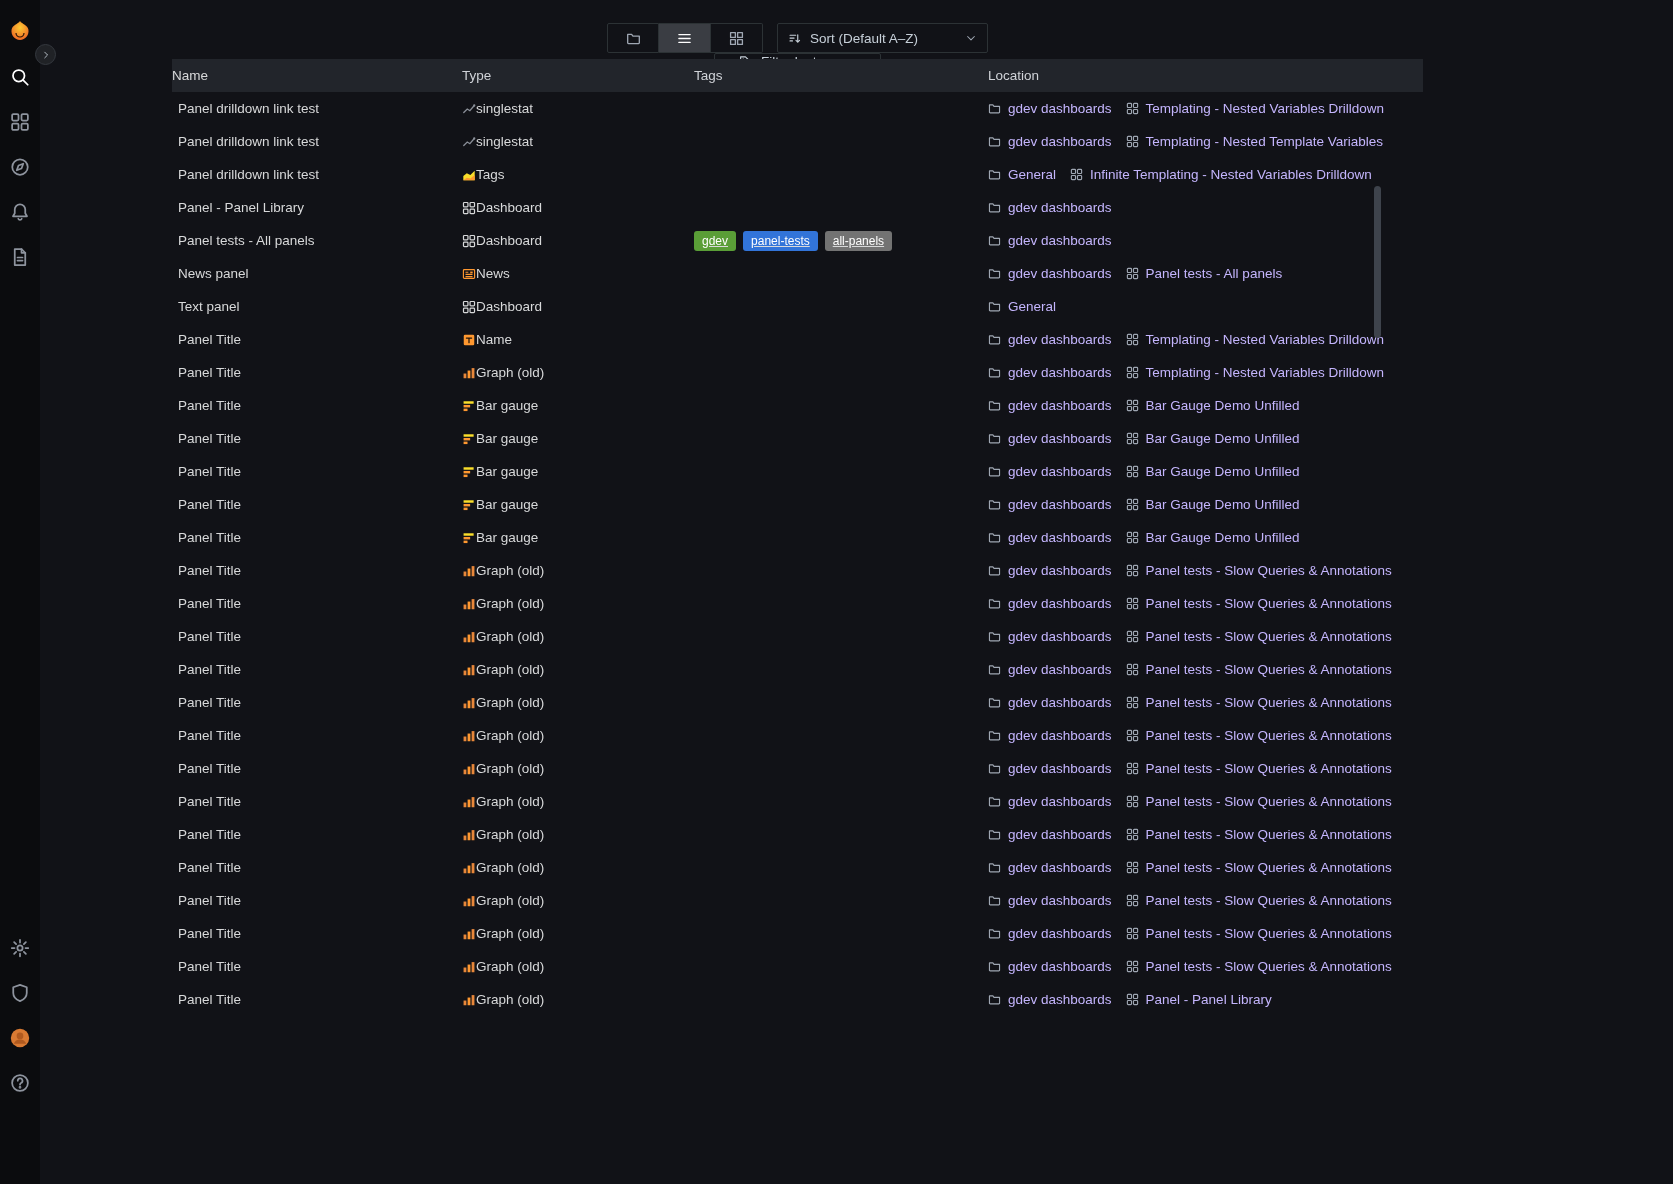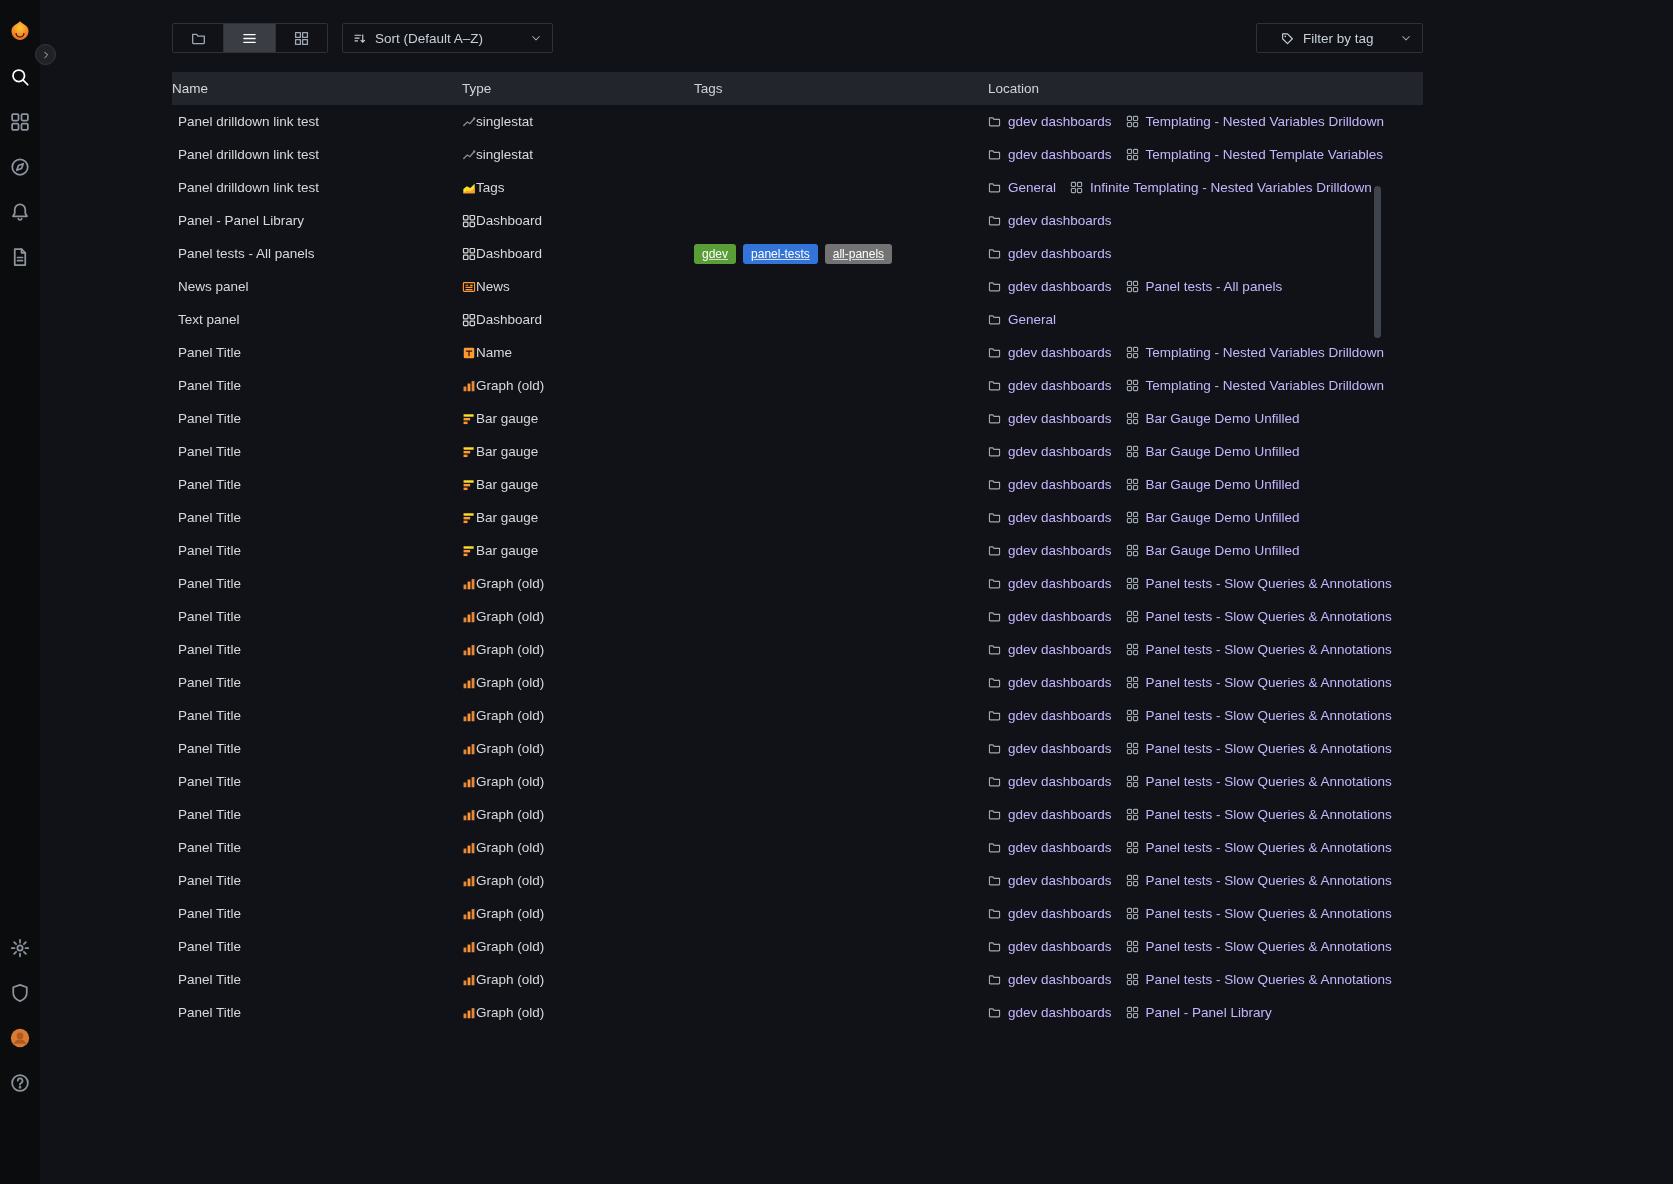--- a/index.html
+++ b/index.html
@@ -39,21 +39,21 @@
     display:flex;align-items:flex-end;justify-content:space-between;
     padding-bottom:9px;
   }
   .search-query{font-size:19px;color:#e3e4e6;letter-spacing:.2px;display:flex;align-items:center;cursor:text;}
   .caret{display:inline-block;width:2px;height:22px;background:#d8d9da;margin-left:7px;animation:blink 1.1s steps(1) infinite;}
   @keyframes blink{50%{opacity:0;}}
   .close-btn{width:22px;height:22px;margin:0 8px 4px 0;color:#aeb4bc;display:flex;align-items:center;justify-content:center;cursor:pointer;}
   .close-btn svg{width:16px;height:16px;}
 
   .toolbar{
-    margin-top:23px;height:30px;display:flex;align-items:center;justify-content:space-between;
+    margin-top:23px;height:30px;display:flex;align-items:center;justify-content:space-between;flex-direction:column;
   }
   .toolbar-left{display:flex;align-items:center;gap:14px;}
   .toggle-group{display:flex;}
   .toggle-btn{
     width:52px;height:30px;box-sizing:border-box;background:transparent;
     border:1px solid #2c3235;border-left:none;color:#9fa7b3;
     display:flex;align-items:center;justify-content:center;cursor:pointer;padding:0;
   }
   .toggle-btn:first-child{border-left:1px solid #2c3235;border-radius:2px 0 0 2px;}
   .toggle-btn:last-child{border-radius:0 2px 2px 0;}
@@ -66,21 +66,21 @@
     display:flex;align-items:center;gap:9px;padding:0 10px;cursor:pointer;
     font-family:"Liberation Sans", sans-serif;
   }
   .select-btn .icon svg{width:13px;height:13px;}
   .select-btn .chev{margin-left:auto;color:#9fa7b3;}
   .select-btn .chev svg{width:12px;height:12px;}
   .sort-btn{width:211px;}
   .filter-btn{width:167px;padding-left:24px;}
 
   
-  .table{margin-top:19px;position:relative;}
+  .table{margin-top:6px;position:relative;}
   .grid-row{
     display:grid;grid-template-columns:290px 232px 294px 1fr;
     align-items:center;height:33px;
   }
   .header-row{background:#22252b;color:#d0d3d8;font-size:13.5px;}
   .header-row .cell{padding-left:0;}
   .cell-name{padding-left:6px;font-size:13.5px;color:#d8d9da;}
   .cell-type{display:flex;align-items:center;font-size:13.5px;color:#d8d9da;}
   .cell-type .icon svg{width:14px;height:14px;display:block;}
   .cell-tags{display:flex;align-items:center;text-decoration:underline;}

